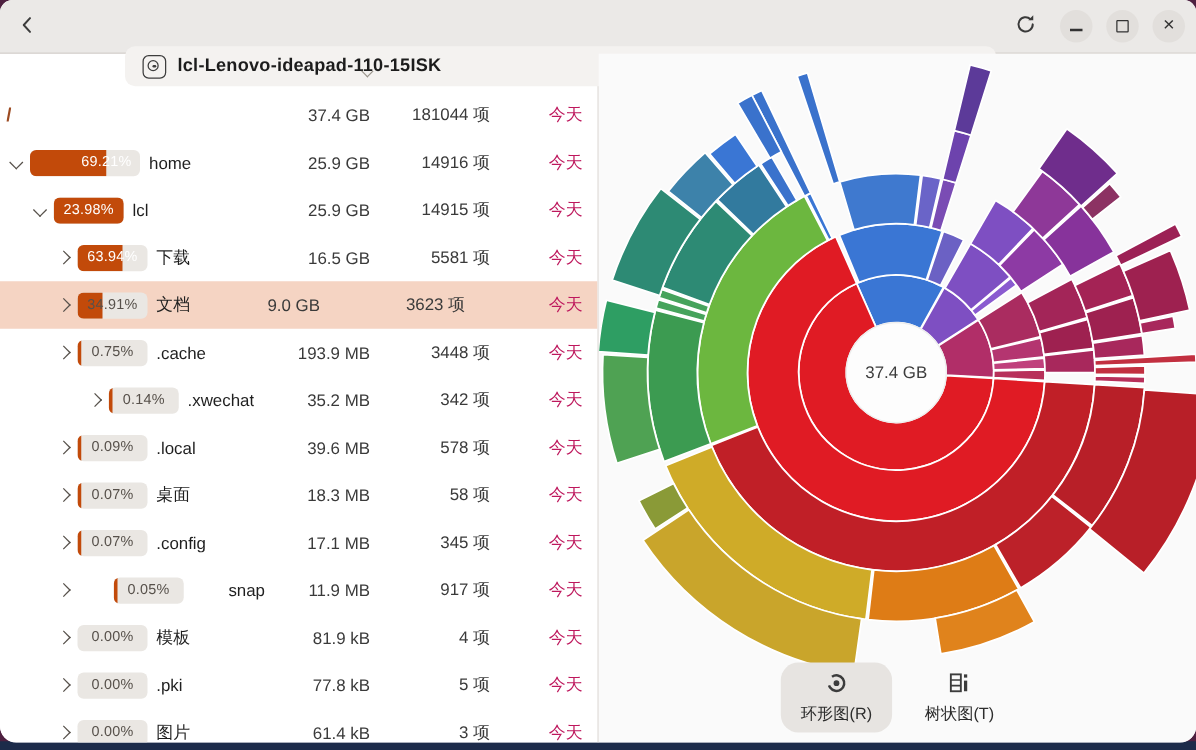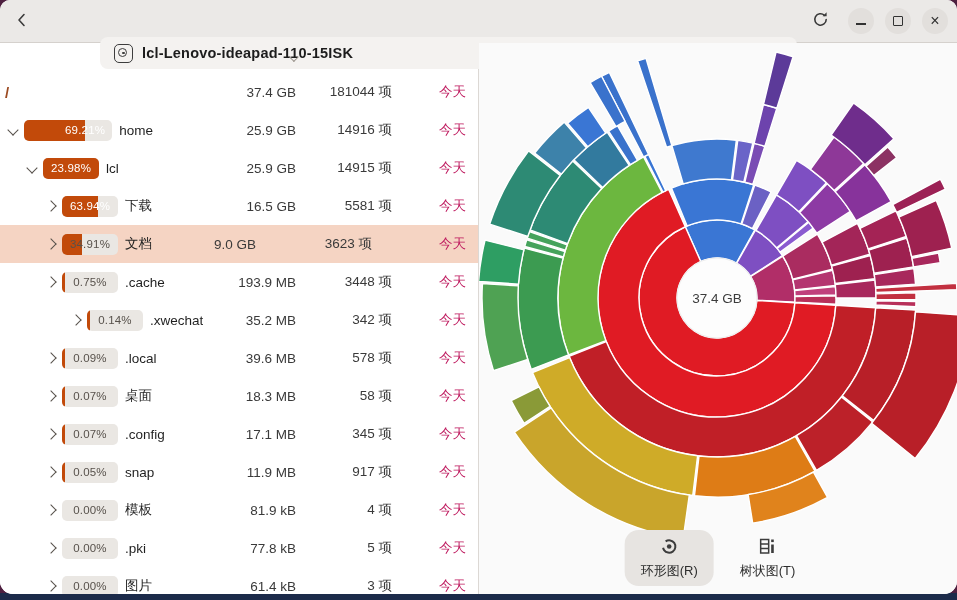--- a/index.html
+++ b/index.html
@@ -255,21 +255,21 @@
                 <span class="fill" style="width: 0.07%; min-width: 3px;"></span>
                 <span class="pct-text" style="color: rgb(87, 81, 75);">0.07%</span>
               </span>
               <span class="name-text">.config</span>
             </div>
             <div class="c-size">17.1 MB</div>
             <div class="c-items">345 项</div>
             <div class="c-mod">今天</div>
           </div>
           <div class="grid-row row">
-            <div class="cell-name" style="padding-left: 47px;">
+            <div class="cell-name" style="padding-left: 47px; justify-content: space-between;">
               <span class="chev right"></span>
               <span class="badge">
                 <span class="fill" style="width: 0.05%; min-width: 3px;"></span>
                 <span class="pct-text" style="color: rgb(87, 81, 75);">0.05%</span>
               </span>
               <span class="name-text">snap</span>
             </div>
             <div class="c-size">11.9 MB</div>
             <div class="c-items">917 项</div>
             <div class="c-mod">今天</div>

